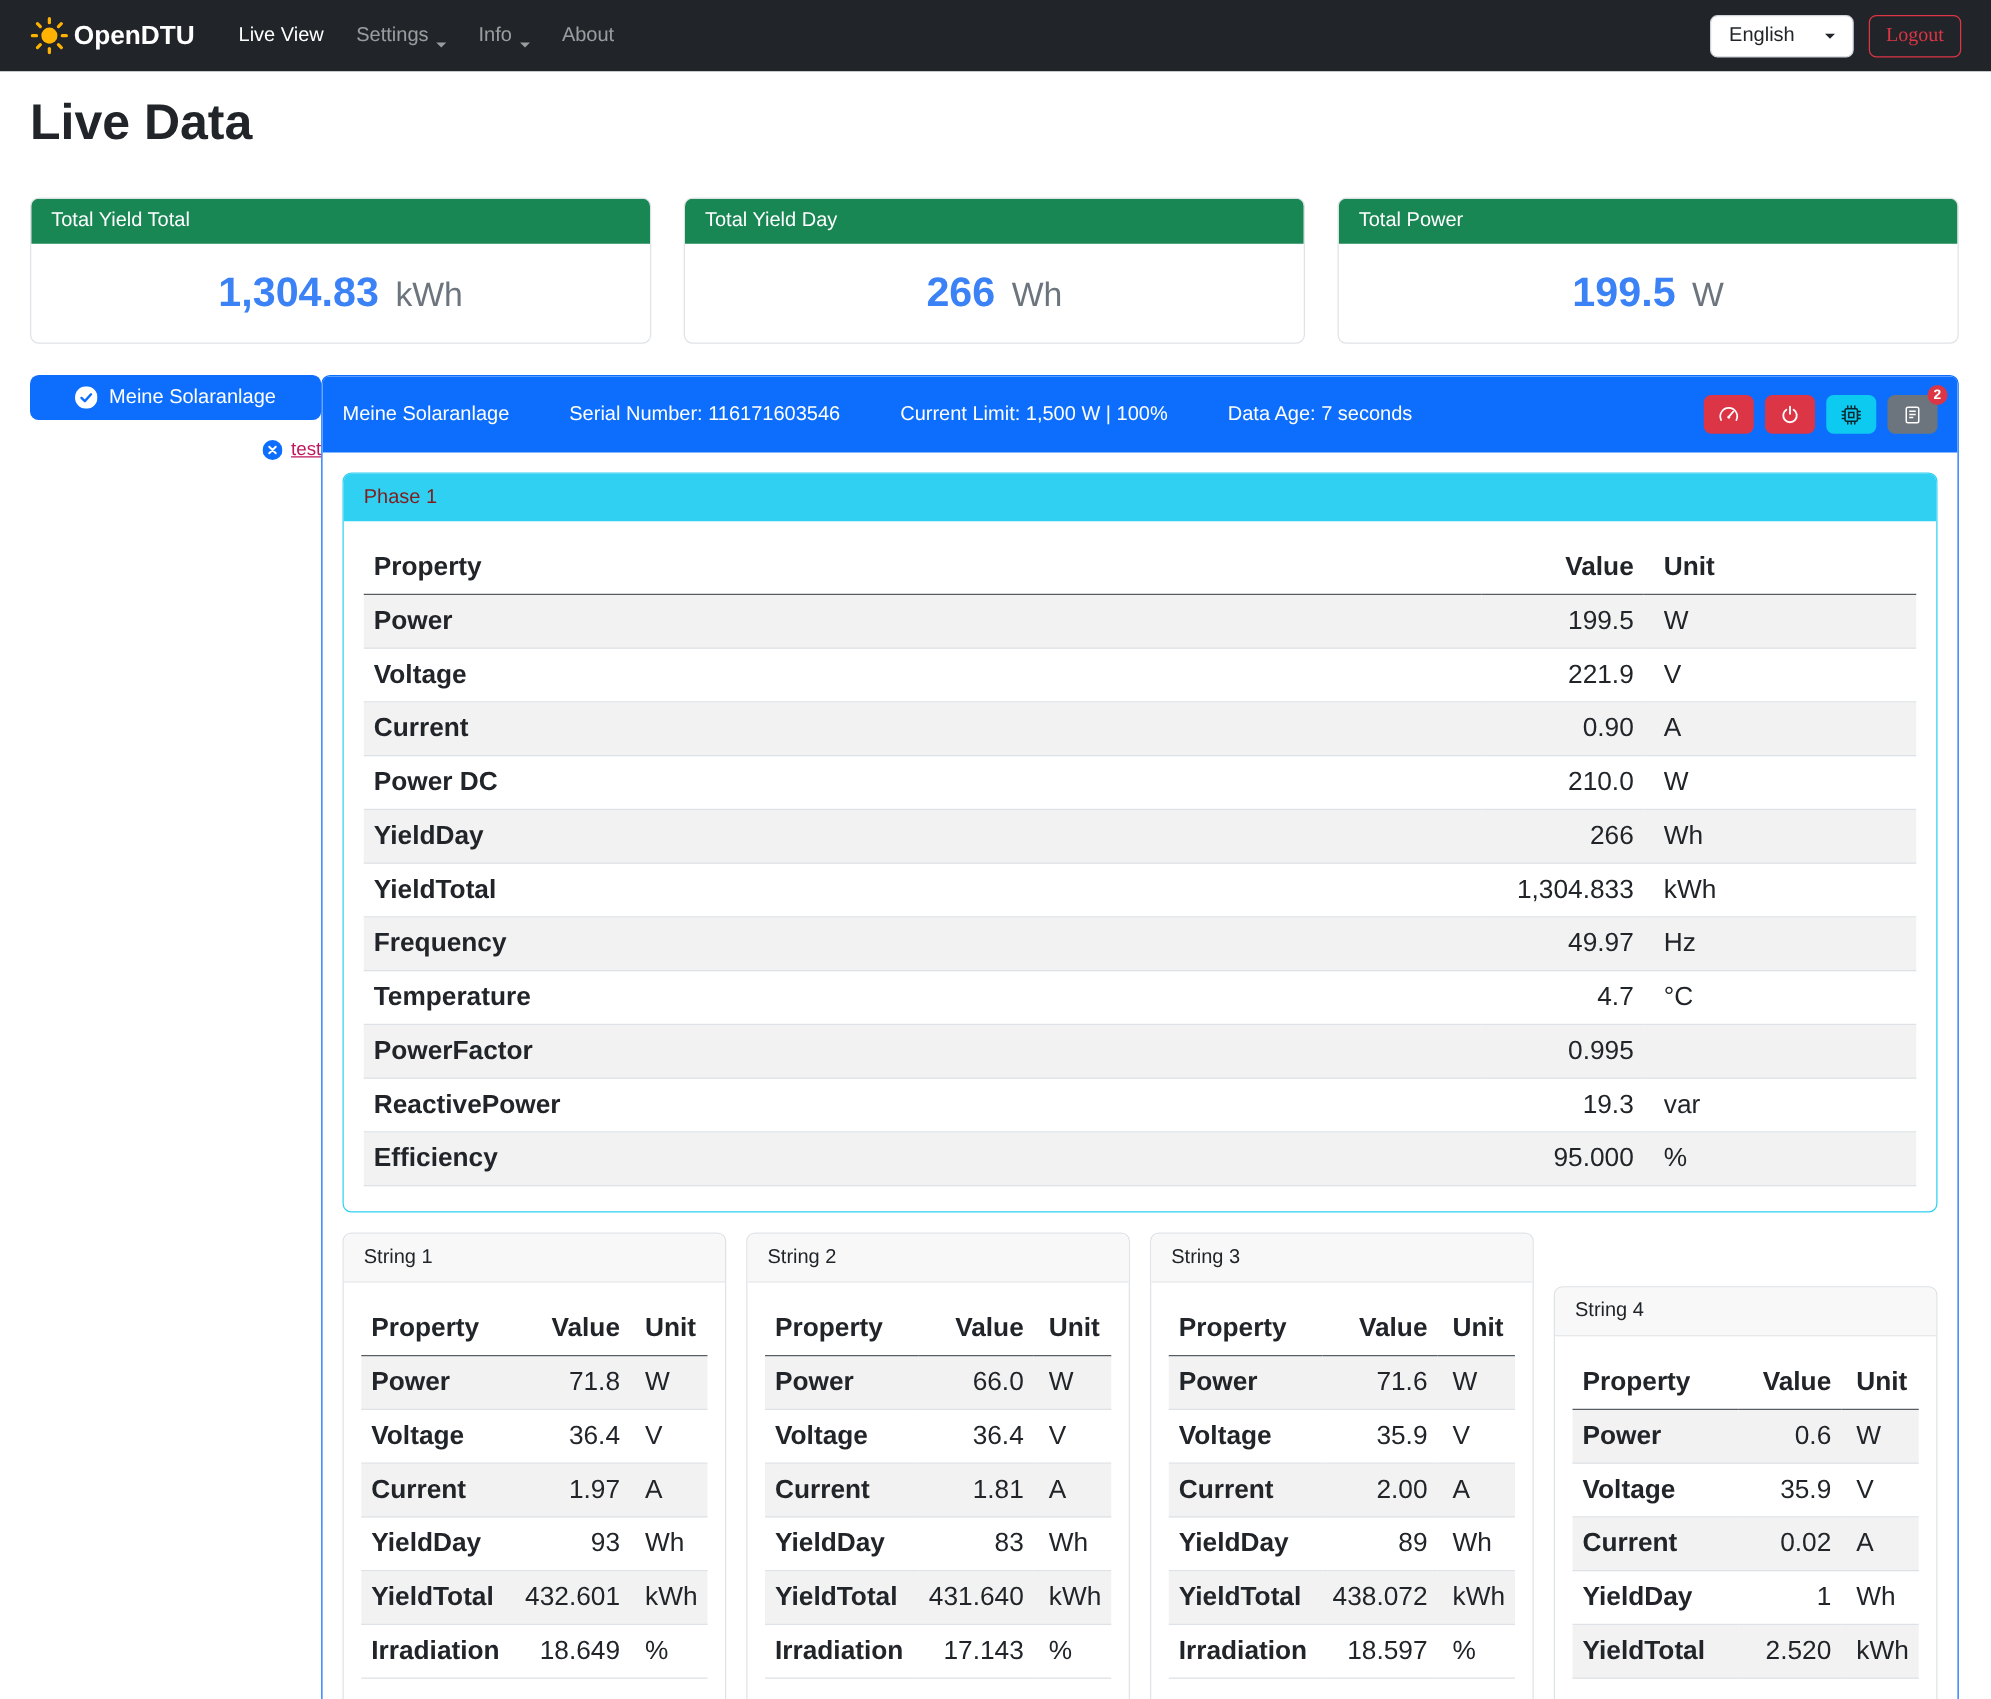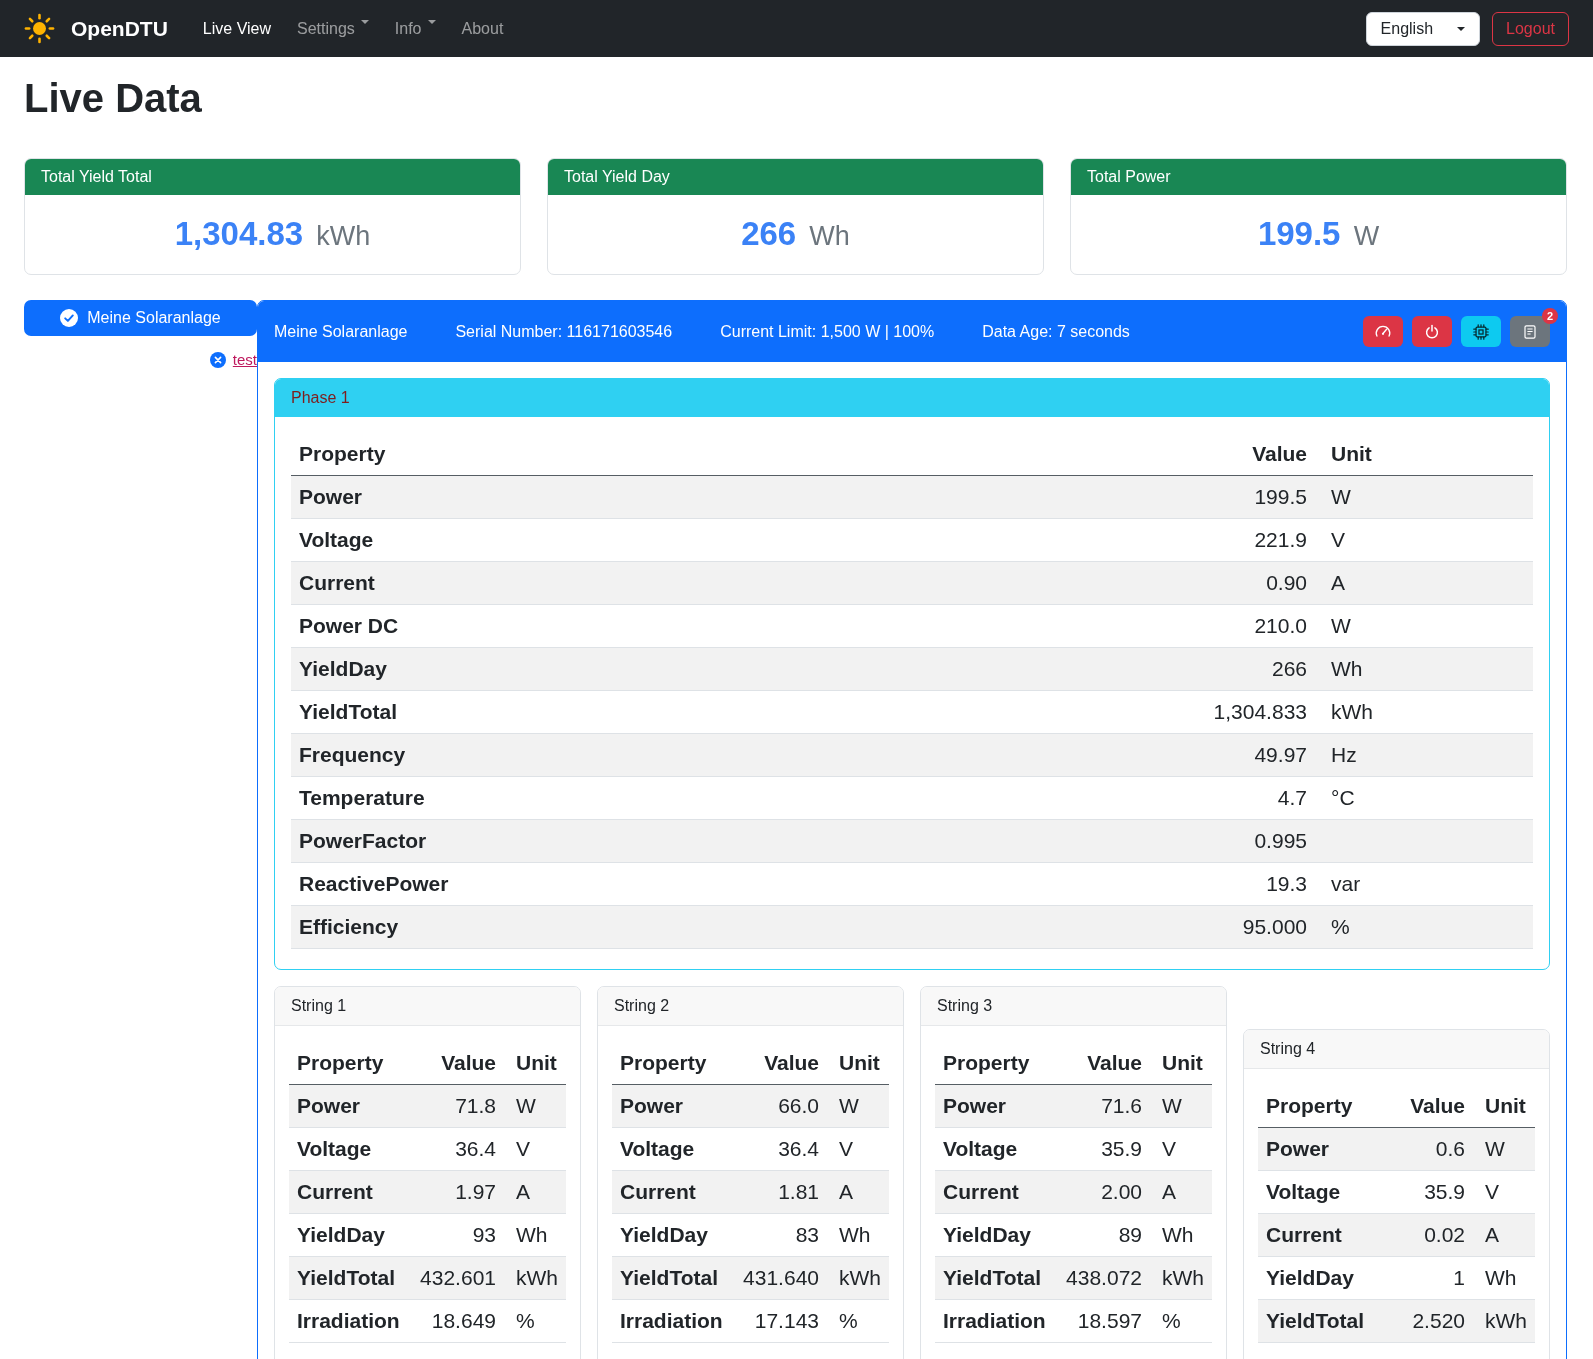--- a/index.html
+++ b/index.html
@@ -13,32 +13,32 @@
 
   
   .navbar {
     background: #212529;
     height: 57px;
     display: flex;
     align-items: center;
     padding: 0 24px;
   }
   .brand {
-    display: flex; align-items: center; gap: 16px;
+    display: flex; align-items: center; gap: 4px;
     color: #fff; font-size: 21px; font-weight: 700;
     margin-right: 22px; cursor: pointer;
   }
   .nav-links { display: flex; align-items: center; }
   .nav-link {
     color: rgba(255,255,255,.55);
     padding: 8px 13px;
     text-decoration: none;
     cursor: pointer;
     font-size: 16px;
-    display: inline-flex; align-items: flex-start;
+    display: inline-flex; align-items: flex-end;
   }
   .nav-link.active { color: #fff; }
   .caret {
     display: inline-block; width: 0; height: 0;
     border-left: 4px solid transparent;
     border-right: 4px solid transparent;
     border-top: 4.5px solid currentColor;
     margin-left: 6px;
   }
   .nav-right { margin-left: auto; display: flex; align-items: center; gap: 12px; }
@@ -48,21 +48,21 @@
     padding: 7px 14px; display: flex; align-items: center; gap: 18px;
     cursor: pointer; font-size: 16px;
   }
   .logout-btn {
     background: transparent;
     border: 1px solid #dc3545;
     color: #dc3545;
     border-radius: 6px;
     padding: 7px 13px;
     font-size: 16px;
-    font-family: Liberation Sans, sans-serif;
+    font-family: Liberation Serif, serif;
     cursor: pointer;
   }
 
   
   .page { padding: 0 26px 26px 24px; }
   h1.page-title { font-size: 40px; font-weight: 700; margin: 19px 0 22px 0; }
 
   .summary-row { display: flex; gap: 26px; margin-bottom: 25px; margin-top: 37px; }
   .summary-card {
     flex: 1;

